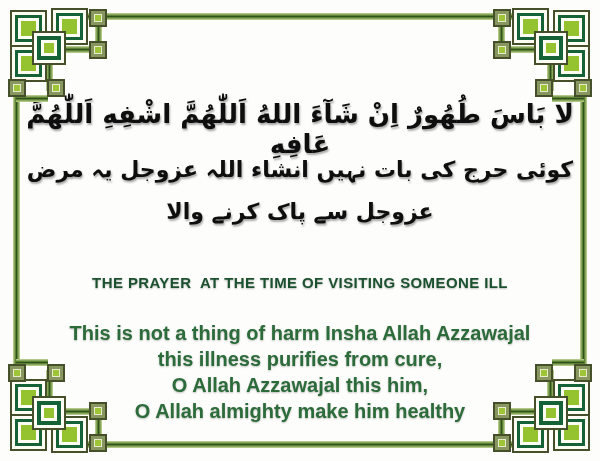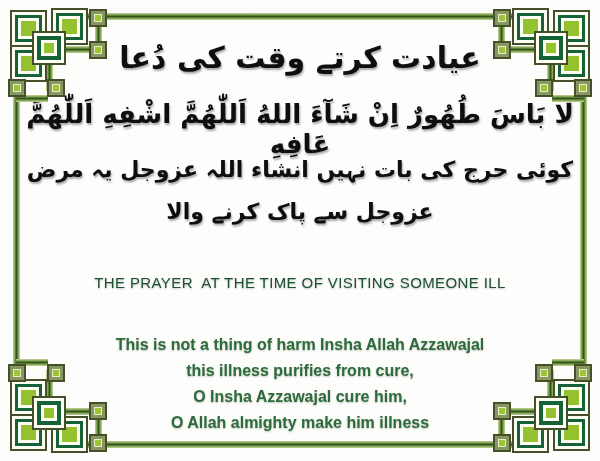--- a/index.html
+++ b/index.html
@@ -36,23 +36,23 @@
     background:#87975f;display:flex;align-items:center;justify-content:center;z-index:2;}
   .smsq .dot{width:6px;height:6px;background:#9ec437;border:1px solid #e8eccc;}
   
   .txt{position:absolute;left:0;right:0;text-align:center;}
   .urdu-title{top:40px;direction:rtl;font-family:"DejaVu Sans",sans-serif;font-size:30px;font-weight:bold;
     color:#0e0e0e;text-shadow:1px 2px 2px rgba(70,70,70,.45);}
   .arabic-dua{top:99px;direction:rtl;font-family:"DejaVu Sans",sans-serif;font-size:26px;font-weight:bold;
     color:#0e0e0e;text-shadow:1px 2px 2px rgba(70,70,70,.45);}
   .urdu-para{top:149px;direction:rtl;font-family:"DejaVu Sans",sans-serif;font-size:22px;font-weight:bold;
     line-height:42px;color:#0e0e0e;text-shadow:1px 2px 2px rgba(70,70,70,.45);}
-  .en-heading{top:274px;font-size:15px;font-weight:normal;letter-spacing:.4px;color:#1c5130;
+  .en-heading{top:274px;font-size:15px;font-weight:bold;letter-spacing:.4px;color:#1c5130;
     white-space:pre;text-shadow:0 1px 2px rgba(0,0,0,.25);}
-  .en-body{top:332px;font-size:16px;font-weight:bold;line-height:26px;color:#2c6b3a;
+  .en-body{top:320px;font-size:20px;font-weight:bold;line-height:26px;color:#2c6b3a;
     text-shadow:0 1px 2px rgba(0,0,0,.25);}
 </style>
 </head>
 <body>
 
 <div class="canvas">
 
   <div class="pborder h top"></div>
   <div class="pborder h bottom"></div>
   <div class="pborder v left"></div>
@@ -92,31 +92,30 @@
         <div class="dot"></div>
       </div>
     <div class="smsq" style="left:8px;top:79px;">
         <div class="dot"></div>
       </div>
     <div class="smsq" style="left:47px;top:79px;">
         <div class="dot"></div>
       </div>
   </div>
 
-  <div class="txt urdu-title">عیادت کرتے وقت کی دُعا</div>
   <div class="txt arabic-dua">لَا بَاسَ طُهُورٌ اِنْ شَآءَ اللهُ اَللّٰهُمَّ اشْفِهِ اَللّٰهُمَّ عَافِهِ</div>
   <div class="txt urdu-para">
     <div>کوئی حرج کی بات نہیں انشاء اللہ عزوجل یہ مرض عزوجل سے پاک کرنے والا</div>
   </div>
   <div class="txt en-heading">THE PRAYER  AT THE TIME OF VISITING SOMEONE ILL</div>
   <div class="txt en-body">
     <div class="en-line">This is not a thing of harm Insha Allah Azzawajal</div>
     <div class="en-line">this illness purifies from cure,</div>
-    <div class="en-line">O Insha Azzawajal cure him,</div>
-    <div class="en-line">O Allah almighty make him illness</div>
+    <div class="en-line">O Allah Azzawajal this him,</div>
+    <div class="en-line">O Allah almighty make him healthy</div>
   </div>
 
 <div class="corner tr">
     <div class="cbar h" style="left:81px;top:13px;width:27px;"></div>
     <div class="cbar v" style="top:81px;left:13px;height:27px;"></div>
     <div class="cbar h" style="left:63px;top:46px;width:28px;"></div>
     <div class="cbar v" style="top:63px;left:46px;height:28px;"></div>
     <div class="cbar v" style="left:95px;top:16px;height:32px;"></div>
     <div class="cbar h" style="top:95px;left:16px;width:32px;"></div>
     <div class="bigsq" style="left:10px;top:10px;">

